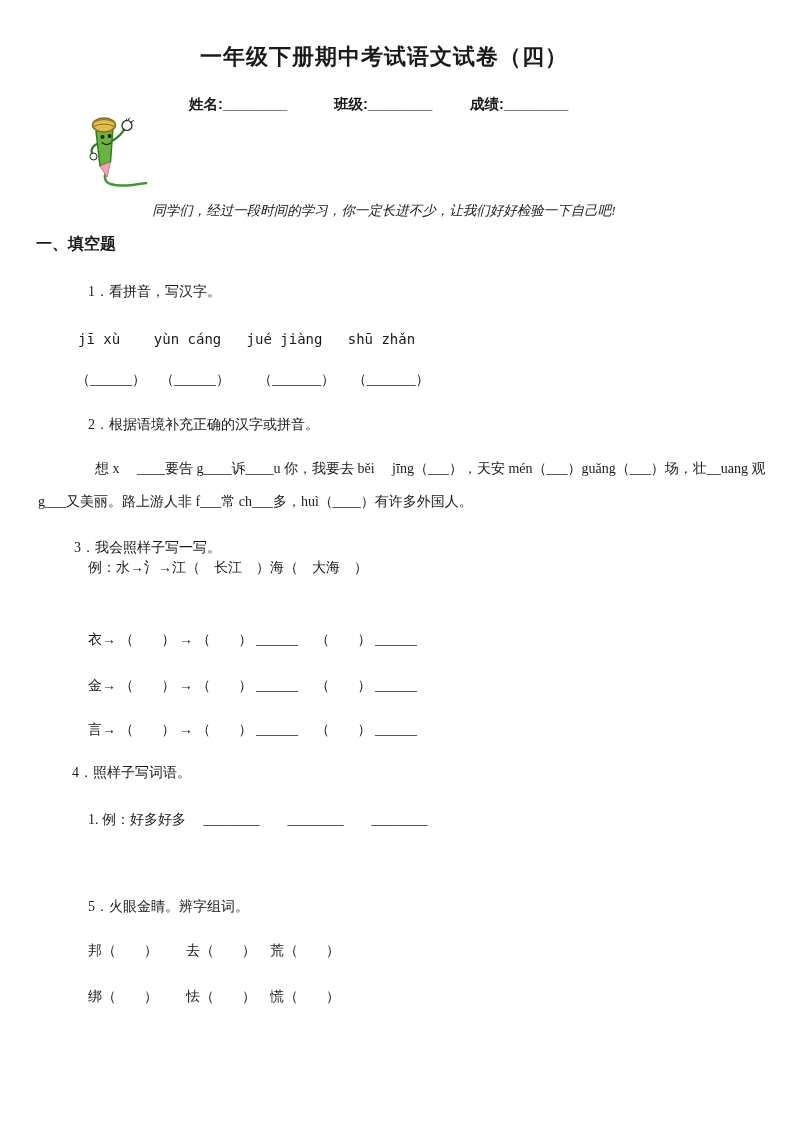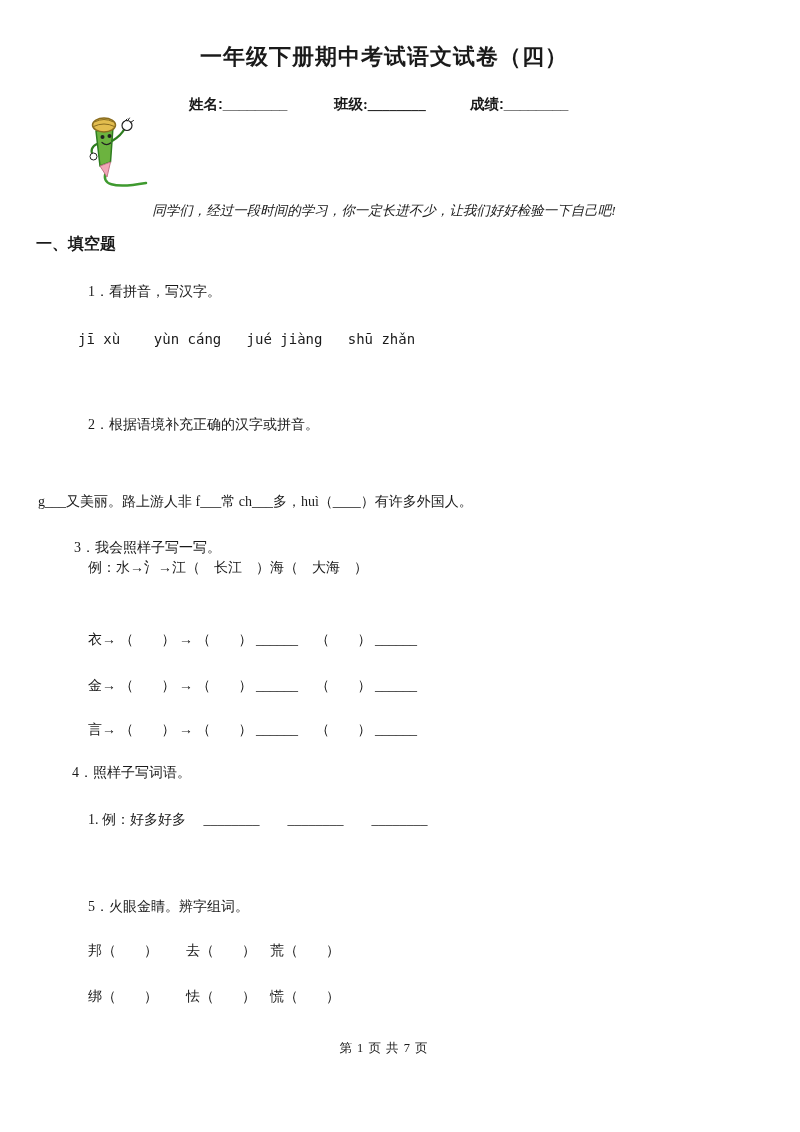--- a/index.html
+++ b/index.html
@@ -49,21 +49,21 @@
   .mascot{position:absolute;left:66px;top:110px;width:84px;height:84px;}
 </style>
 </head>
 <body>
 
 <div class="page">
 
   <div class="title">一年级下册期中考试语文试卷（四）</div>
 
   <div class="field" style="left:189px;">姓名:________</div>
-  <div class="field" style="left:334px;font-family:Liberation Serif, serif;">班级:________</div>
+  <div class="field" style="left:334px;">班级:________</div>
   <div class="field" style="left:470px;">成绩:________</div>
 
   <svg class="mascot" viewBox="0 0 84 84">
     <path d="M40 62 C35 74, 46 79, 80 73" stroke="#3f9a2f" stroke-width="2.5" fill="none" stroke-linecap="round"></path>
     <path d="M30 21 L47 17 L44.5 52 L34 56 Z" fill="#6cb33f" stroke="#2e7d1f" stroke-width="1.5" stroke-linejoin="round"></path>
     <path d="M34 56 L44.5 52 L41 67 Z" fill="#f2a7b8" stroke="#c17788" stroke-width="1"></path>
     <ellipse cx="38" cy="15" rx="11.5" ry="7" fill="#e3bd4e" stroke="#8a6d1f" stroke-width="1.5"></ellipse>
     <path d="M28.5 12 q9.5 -5 19 0 M27.5 16.5 q10.5 -5 21 0" stroke="#8a6d1f" stroke-width="1" fill="none"></path>
     <circle cx="36.5" cy="27" r="2" fill="#222222"></circle>
     <circle cx="43.5" cy="26" r="2" fill="#222222"></circle>
@@ -74,32 +74,33 @@
     <path d="M31 34 C26 36, 24 41, 27 45" stroke="#2e7d1f" stroke-width="2.2" fill="none" stroke-linecap="round"></path>
     <circle cx="27.5" cy="46.5" r="3.5" fill="#ffffff" stroke="#222222" stroke-width="1"></circle>
   </svg>
 
   <div class="intro">同学们，经过一段时间的学习，你一定长进不少，让我们好好检验一下自己吧!</div>
 
   <div class="section-heading">一、填空题</div>
 
   <div class="line" style="left:88px;top:284px;">1．看拼音，写汉字。</div>
   <div class="line mono" style="left:78px;top:331px;">jī xù    yùn cáng   jué jiàng   shū zhǎn</div>
+  <div class="line" style="left:76px;top:372px;">（______）　（______）　　（_______）　 （_______）</div>
 
   <div class="line" style="left:88px;top:417px;">2．根据语境补充正确的汉字或拼音。</div>
+  <div class="line" style="left:95px;top:461px;">想 x　 ____要告 g____诉____u 你，我要去 běi　 jīng（___），天安 mén（___）guǎng（___）场，壮__uang 观</div>
   <div class="line" style="left:38px;top:494px;">g___又美丽。路上游人非 f___常 ch___多，huì（____）有许多外国人。</div>
 
   <div class="line" style="left:74px;top:540px;">3．我会照样子写一写。</div>
   <div class="line" style="left:88px;top:560px;">例：水→氵→江（　长江　）海（　大海　）</div>
   <div class="line" style="left:88px;top:632px;">衣→ （　　） → （　　） ______　 （　　） ______</div>
   <div class="line" style="left:88px;top:678px;">金→ （　　） → （　　） ______　 （　　） ______</div>
   <div class="line" style="left:88px;top:722px;">言→ （　　） → （　　） ______　 （　　） ______</div>
 
   <div class="line" style="left:72px;top:765px;">4．照样子写词语。</div>
   <div class="line" style="left:88px;top:812px;">1. 例：好多好多　 ________　　________　　________</div>
 
   <div class="line" style="left:88px;top:899px;">5．火眼金睛。辨字组词。</div>
   <div class="line" style="left:88px;top:943px;">邦（　　）　　去（　　）　荒（　　）</div>
   <div class="line" style="left:88px;top:989px;">绑（　　）　　怯（　　）　慌（　　）</div>
 
-  <div class="footer">第 1 页 共 7 页</div>
 
 </div>
 
 </body></html>

